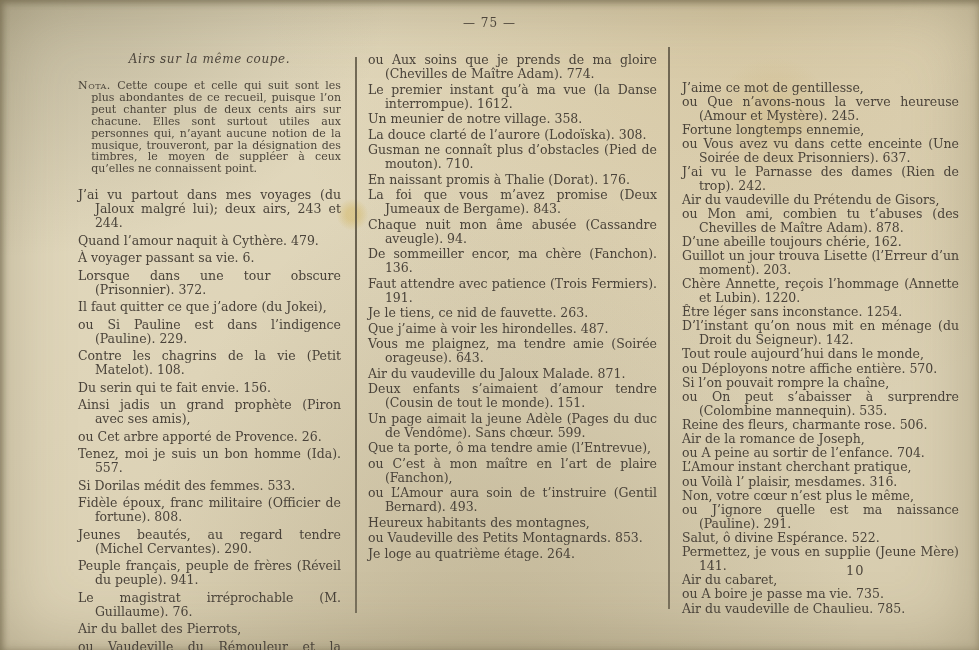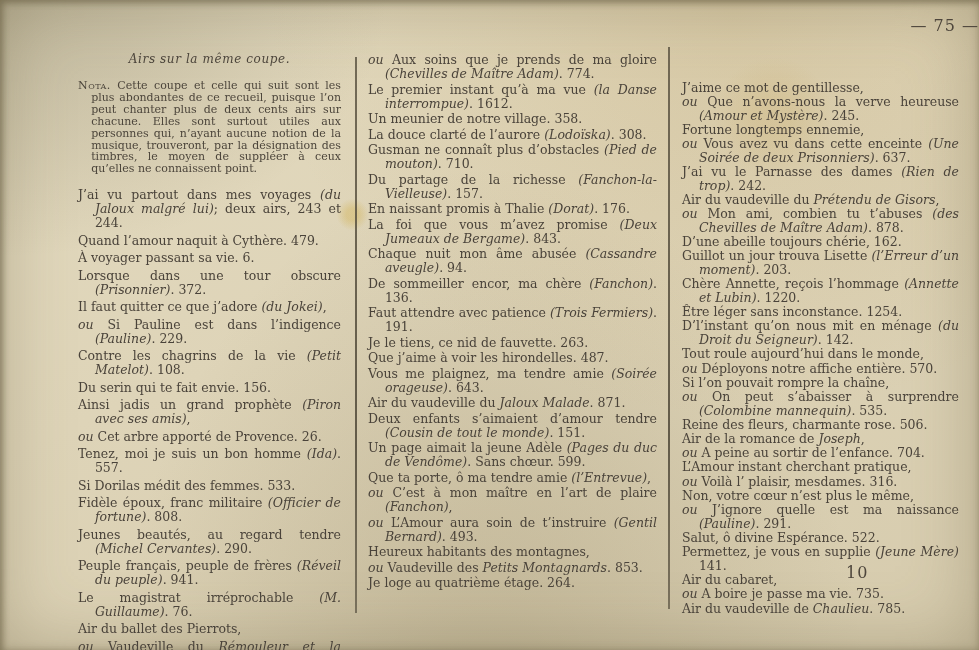--- a/index.html
+++ b/index.html
@@ -14,21 +14,21 @@
       radial-gradient(ellipse at 0% 0%, rgba(95,88,62,.28), rgba(95,88,62,0) 28%),
       radial-gradient(ellipse at 50% 115%, rgba(120,106,70,.28), rgba(120,106,70,0) 55%),
       linear-gradient(160deg,#e3dabf 0%,#ded4b8 45%,#d6cbad 100%);
     box-shadow:
       inset 0 0 70px rgba(108,98,66,.38),
       inset 0 0 10px rgba(96,86,56,.35),
       inset 3px 3px 6px rgba(90,82,55,.45);
   }
   .page-number{
     position:absolute;top:16px;left:0;width:100%;
-    text-align:right;font-size:16px;letter-spacing:1px;color:#4e463c;
+    text-align:center;font-size:12px;letter-spacing:1px;color:#4e463c;
   }
   .rule{position:absolute;width:1.5px;background:linear-gradient(#5f5745,#4f4838 70%,#6b6350);opacity:.85;}
   .rule-1{left:355px;top:57px;height:556px;}
   .rule-2{left:668px;top:47px;height:562px;}
   .col{position:absolute;text-align:justify;}
   .col-left{left:78px;top:52px;width:263px;}
   .col-mid{left:368px;top:53px;width:289px;}
   .col-right{left:682px;top:72px;width:277px;margin-top:9px;}
   .heading{
     text-align:center;font-style:italic;font-size:12px;letter-spacing:.6px;
@@ -39,23 +39,23 @@
     padding-left:1.2em;text-indent:-1.2em;text-align:justify;color:#4c453b;
   }
   .nota-label{font-variant:small-caps;letter-spacing:.5px;}
   .entry{
     font-size:12.5px;line-height:14px;margin:0 0 2px 0;
     padding-left:1.35em;text-indent:-1.35em;text-align:justify;
   }
   .col-left .entry{margin-bottom:3.5px;}
   .col-mid .entry{margin-bottom:1.5px;}
   .col-right .entry{margin-bottom:0.5px;line-height:13.7px;}
-  .it{font-style:italic;}
+  .it{}
   .signature{
-    position:absolute;left:846px;top:563px;font-size:16px;color:#4e463c;letter-spacing:1px;
+    position:absolute;left:846px;top:563px;font-size:13px;color:#4e463c;letter-spacing:1px;
   }
 </style>
 </head>
 <body>
 
 <div class="scan">
 
   <div class="page-number">— 75 —</div>
 
   <div class="rule rule-1"></div>
@@ -86,21 +86,20 @@
       </div>
   </div>
 
   <div class="col col-mid">
     <div>
         <p class="entry"><span class="it">ou </span><span>Aux soins que je prends de ma gloire </span><span class="it">(Chevilles de Maître Adam)</span><span>. 774.</span></p>
         <p class="entry"><span>Le premier instant qu’à ma vue </span><span class="it">(la Danse interrompue)</span><span>. 1612.</span></p>
         <p class="entry"><span>Un meunier de notre village. 358.</span></p>
         <p class="entry"><span>La douce clarté de l’aurore </span><span class="it">(Lodoïska)</span><span>. 308.</span></p>
         <p class="entry"><span>Gusman ne connaît plus d’obstacles </span><span class="it">(Pied de mouton)</span><span>. 710.</span></p>
-        <p class="entry"><span>Du partage de la richesse </span><span class="it">(Fanchon-la-Vielleuse)</span><span>. 157.</span></p>
         <p class="entry"><span>En naissant promis à Thalie </span><span class="it">(Dorat)</span><span>. 176.</span></p>
         <p class="entry"><span>La foi que vous m’avez promise </span><span class="it">(Deux Jumeaux de Bergame)</span><span>. 843.</span></p>
         <p class="entry"><span>Chaque nuit mon âme abusée </span><span class="it">(Cassandre aveugle)</span><span>. 94.</span></p>
         <p class="entry"><span>De sommeiller encor, ma chère </span><span class="it">(Fanchon)</span><span>. 136.</span></p>
         <p class="entry"><span>Faut attendre avec patience </span><span class="it">(Trois Fermiers)</span><span>. 191.</span></p>
         <p class="entry"><span>Je le tiens, ce nid de fauvette. 263.</span></p>
         <p class="entry"><span>Que j’aime à voir les hirondelles. 487.</span></p>
         <p class="entry"><span>Vous me plaignez, ma tendre amie </span><span class="it">(Soirée orageuse)</span><span>. 643.</span></p>
         <p class="entry"><span>Air du vaudeville du </span><span class="it">Jaloux Malade</span><span>. 871.</span></p>
         <p class="entry"><span>Deux enfants s’aimaient d’amour tendre </span><span class="it">(Cousin de tout le monde)</span><span>. 151.</span></p>

